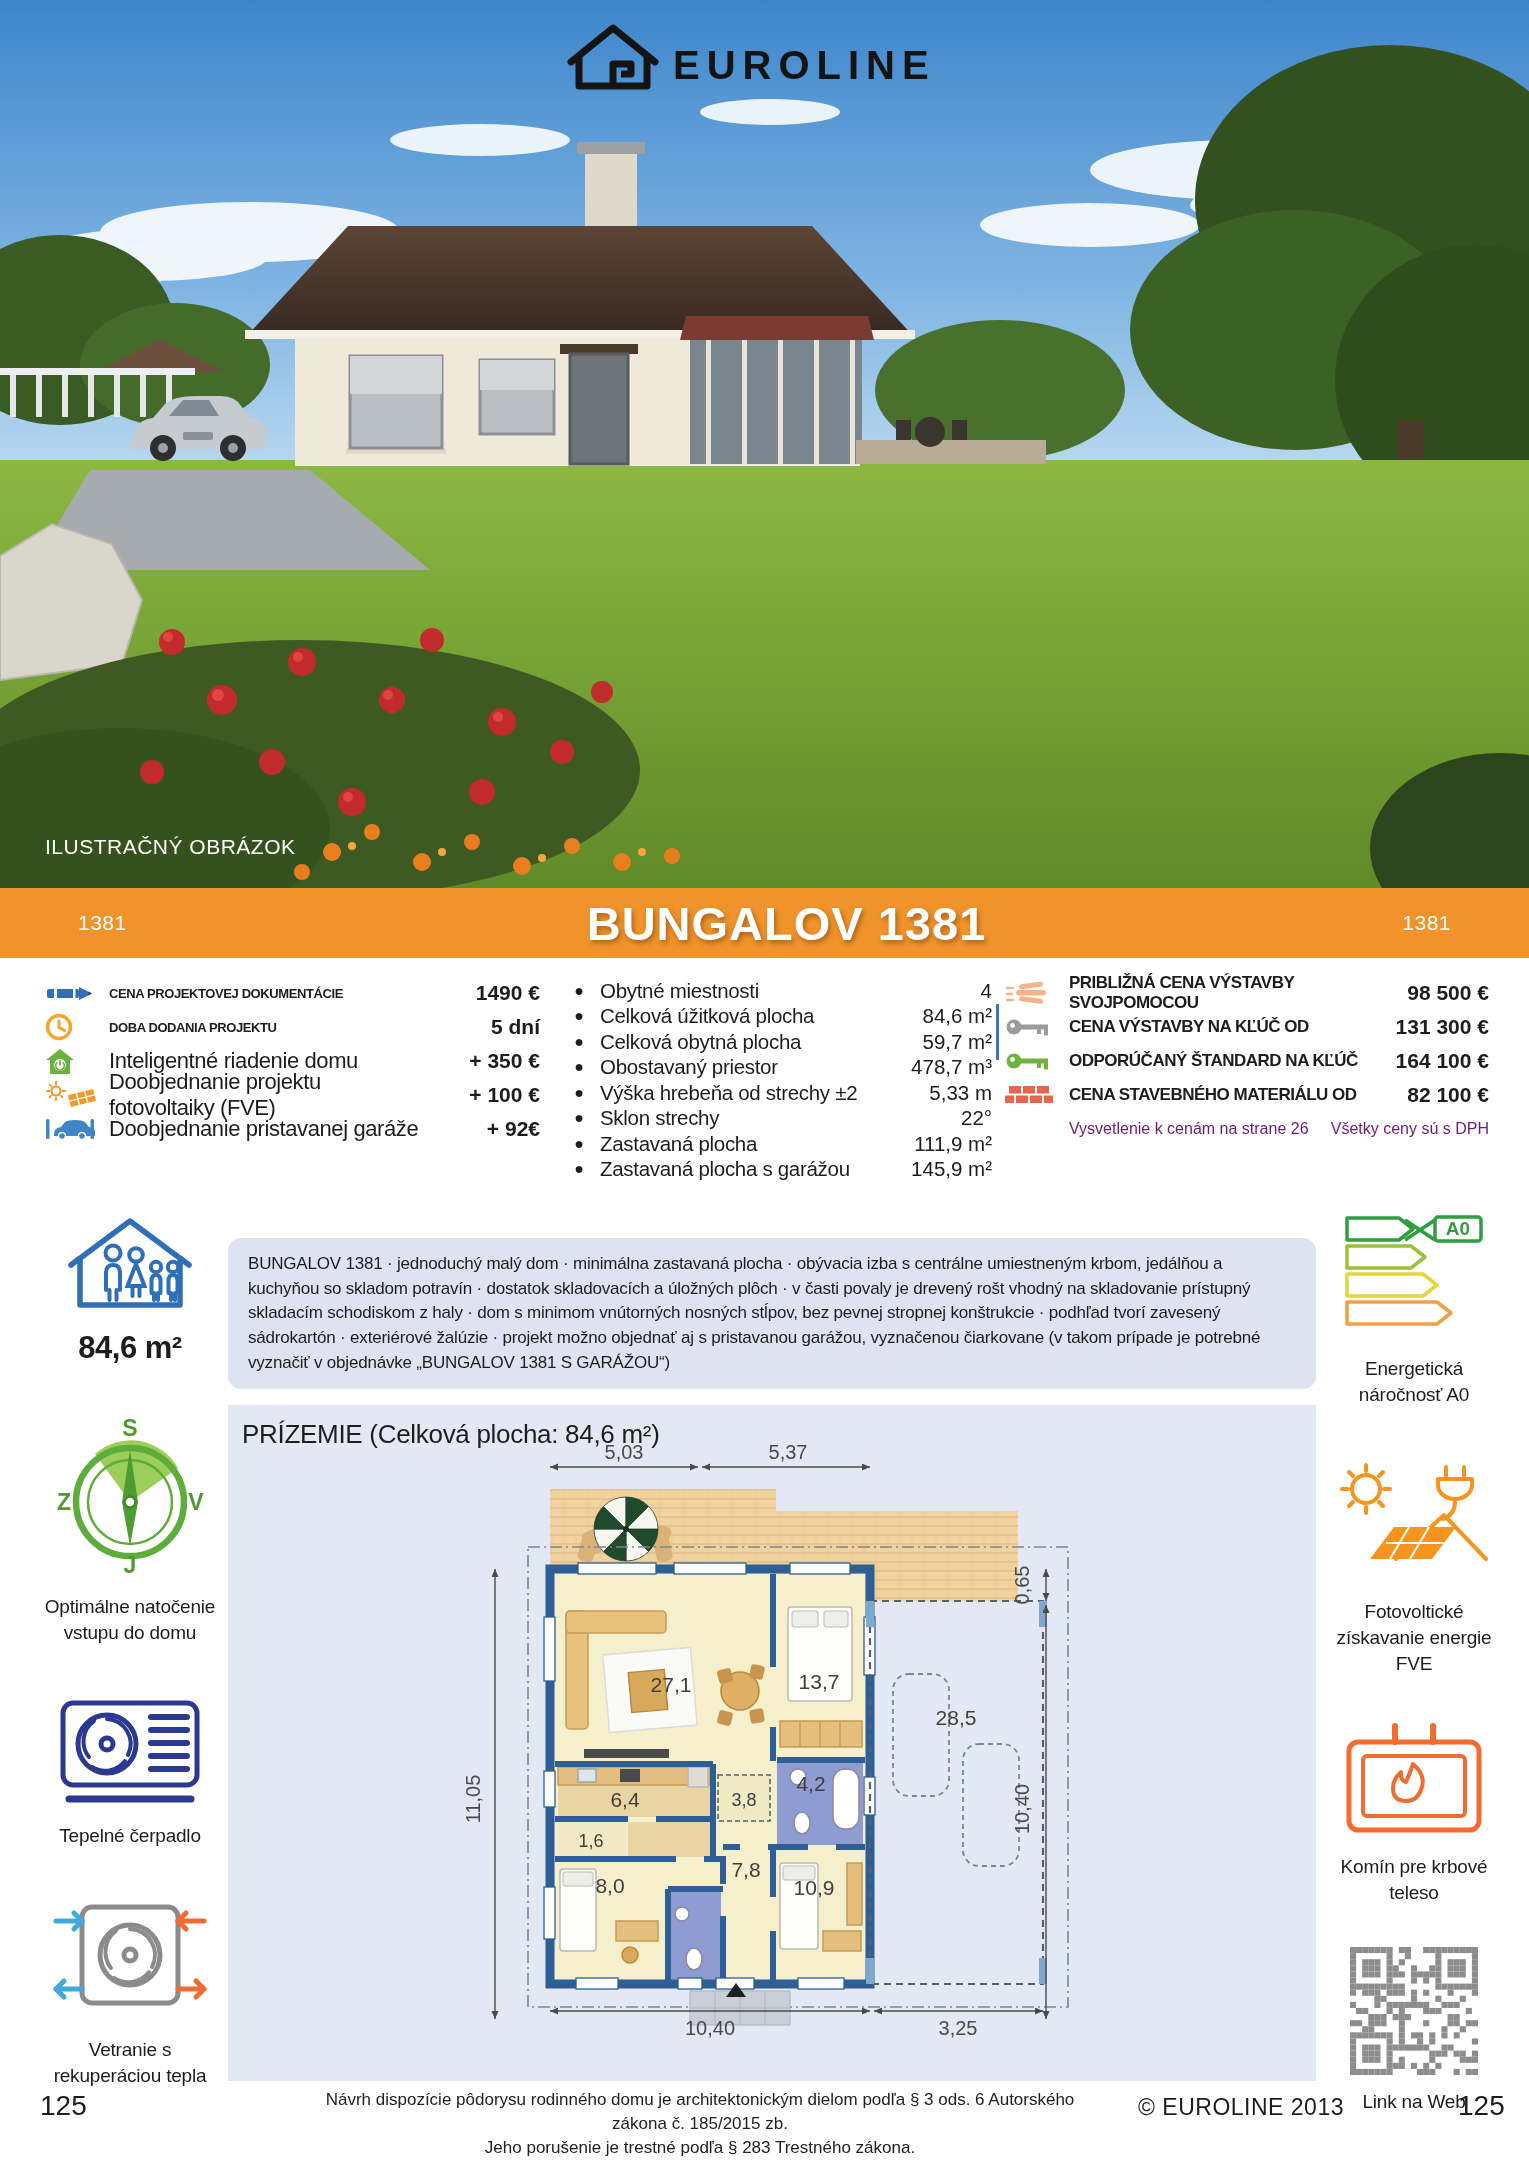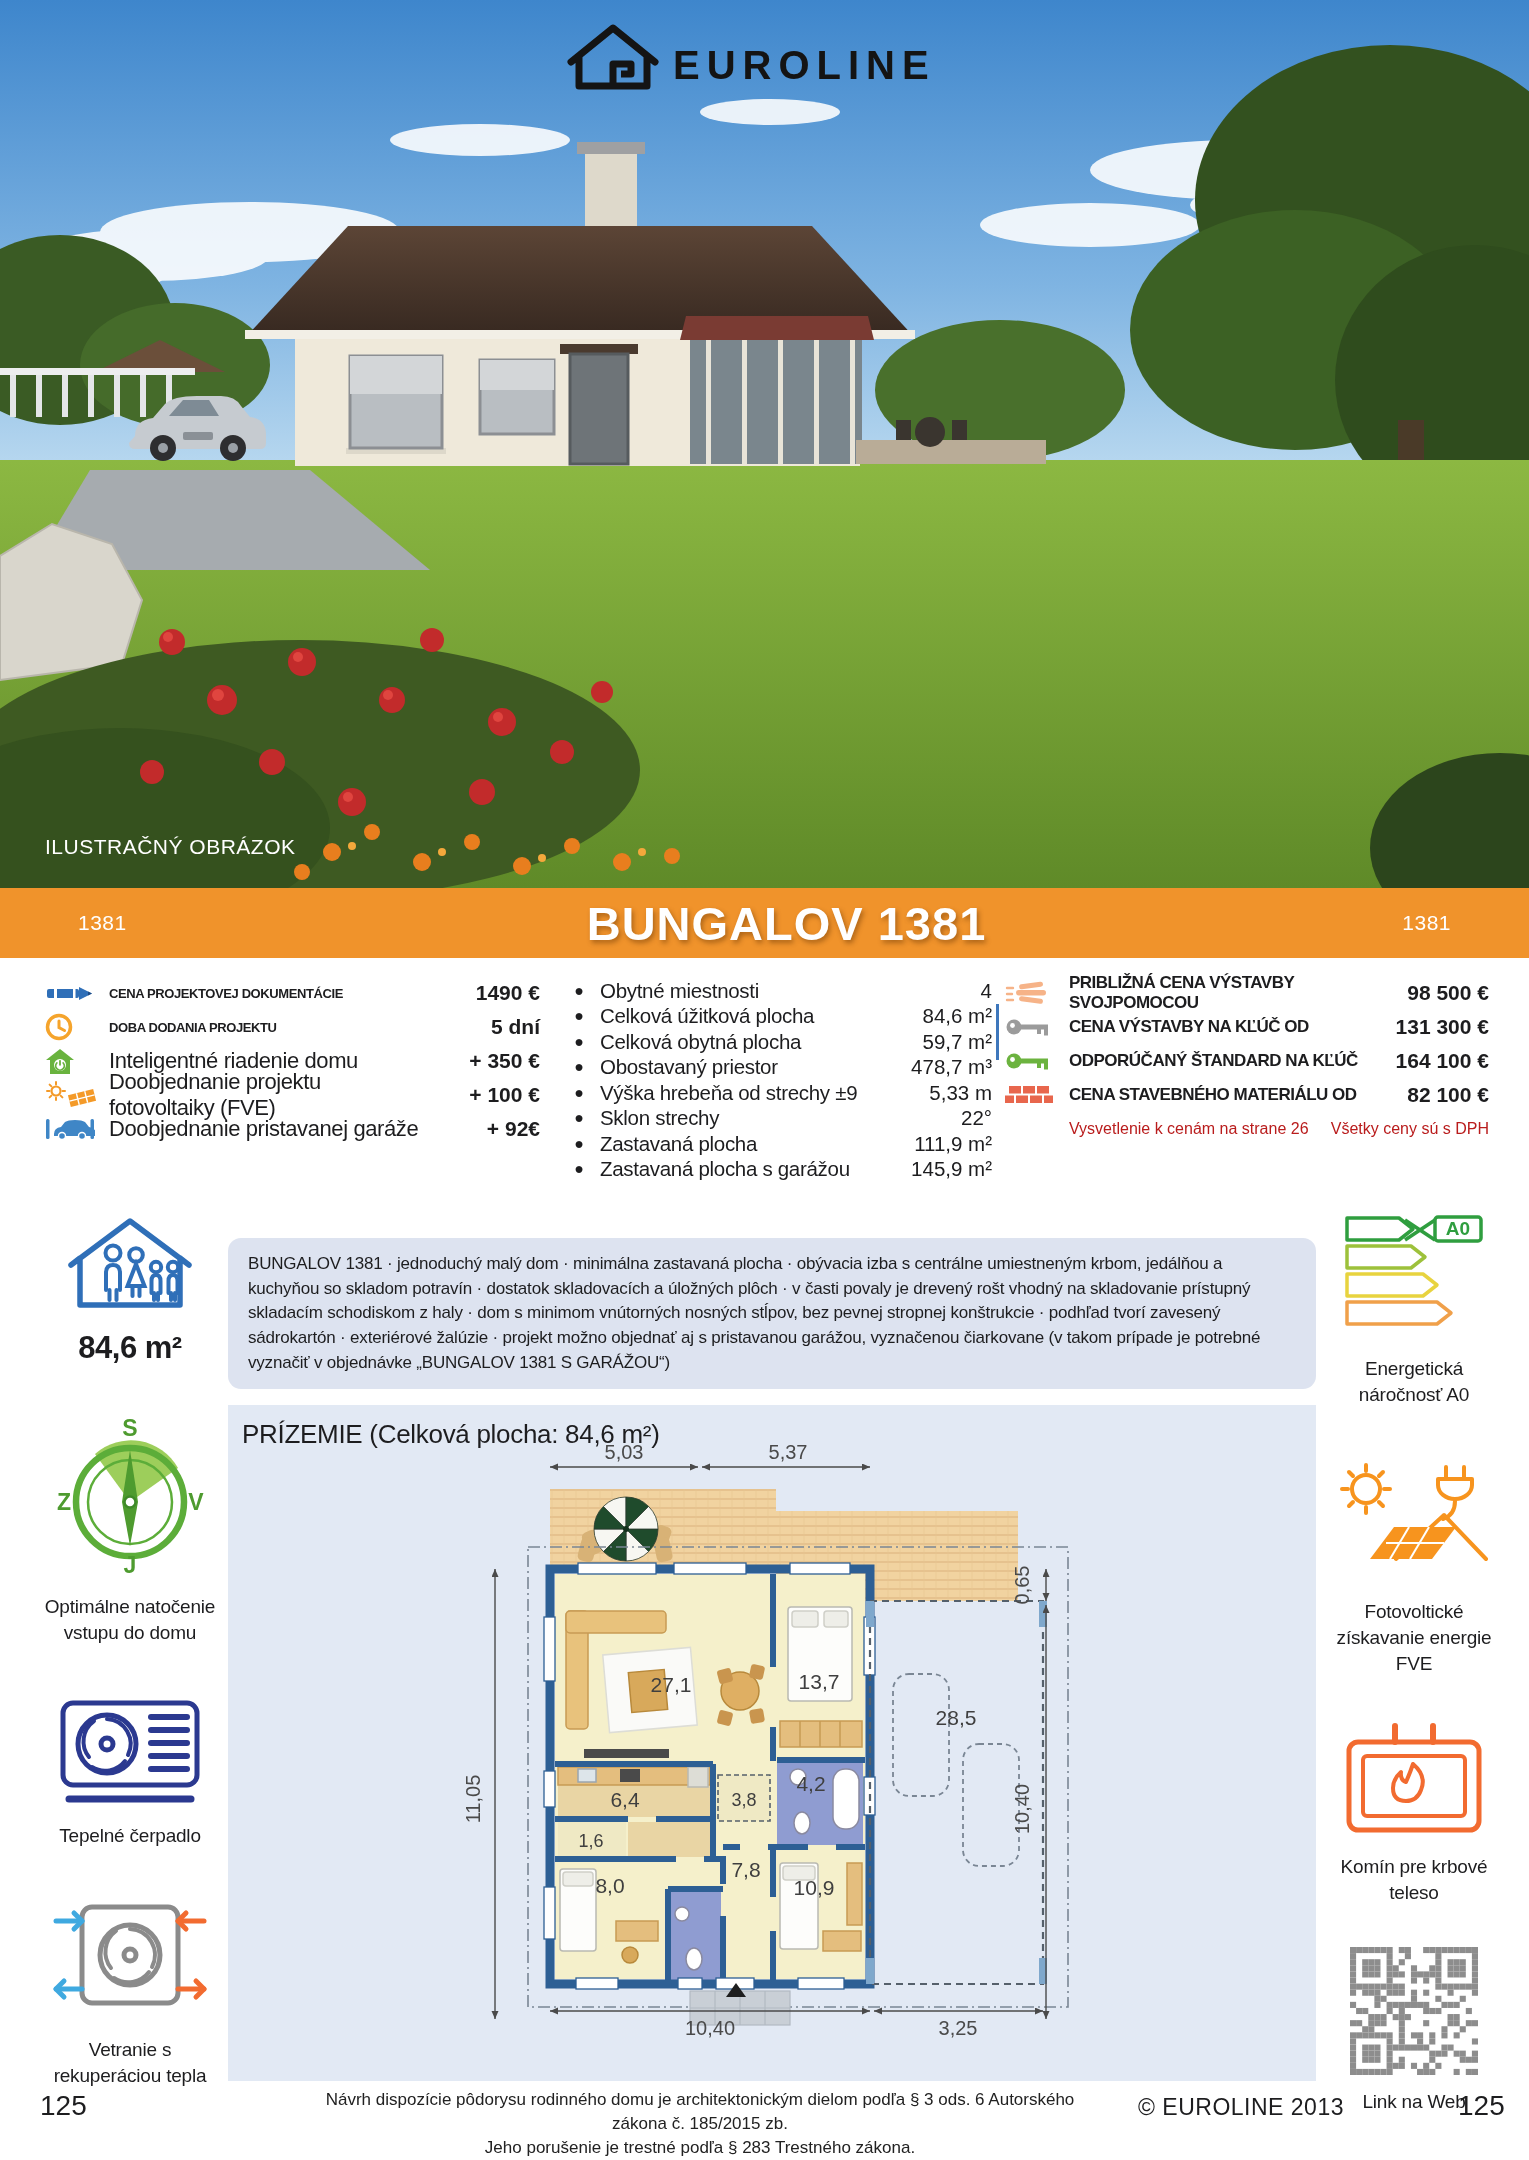--- a/index.html
+++ b/index.html
@@ -17,21 +17,21 @@
   
   .col-left  { position:absolute; top:976px; left:45px;  width:495px; }
   .col-right { position:absolute; top:976px; left:1005px; width:484px; }
   .prow { display:flex; align-items:center; height:34px; }
   .prow .ic  { width:64px; flex:none; display:flex; align-items:center; }
   .prow .lbl { flex:1; font-size:22px; letter-spacing:-.4px; }
   .prow .lbl.b { font-weight:bold; font-size:13px; }
   .col-right .prow .lbl { font-weight:bold; font-size:17px; letter-spacing:-.5px; }
   .prow .val { width:110px; text-align:right; font-size:21px; font-weight:bold; white-space:nowrap; }
   .col-right .prow .val { width:120px; }
-  .notes { display:flex; justify-content:space-between; margin-top:8px; padding-left:64px; font-size:16px; color:#b91c1c; }
+  .notes { display:flex; justify-content:space-between; margin-top:8px; padding-left:64px; font-size:16px; color:#701a75; }
 
   .col-mid { position:absolute; top:978px; left:558px; width:434px; }
   .srow { display:flex; align-items:center; height:25.5px; font-size:20.5px; }
   .srow .dot { width:42px; text-align:center; font-size:16px; }
   .srow .lbl { flex:1; letter-spacing:-.3px; }
   .srow .val { text-align:right; white-space:nowrap; }
   .vdivider { position:absolute; top:1004px; left:996px; width:3px; height:56px; background:#3E77BC; }
 
   
   .sidebar-left  { position:absolute; top:1198px; left:38px;  width:184px; text-align:center; }
@@ -294,21 +294,21 @@
         <span class="lbl">Celková obytná plocha</span>
         <span class="val">59,7 m²</span>
       </div>
     <div class="srow">
         <span class="dot">●</span>
         <span class="lbl">Obostavaný priestor</span>
         <span class="val">478,7 m³</span>
       </div>
     <div class="srow">
         <span class="dot">●</span>
-        <span class="lbl">Výška hrebeňa od strechy ±9</span>
+        <span class="lbl">Výška hrebeňa od strechy ±2</span>
         <span class="val">5,33 m</span>
       </div>
     <div class="srow">
         <span class="dot">●</span>
         <span class="lbl">Sklon strechy</span>
         <span class="val">22°</span>
       </div>
     <div class="srow">
         <span class="dot">●</span>
         <span class="lbl">Zastavaná plocha</span>

